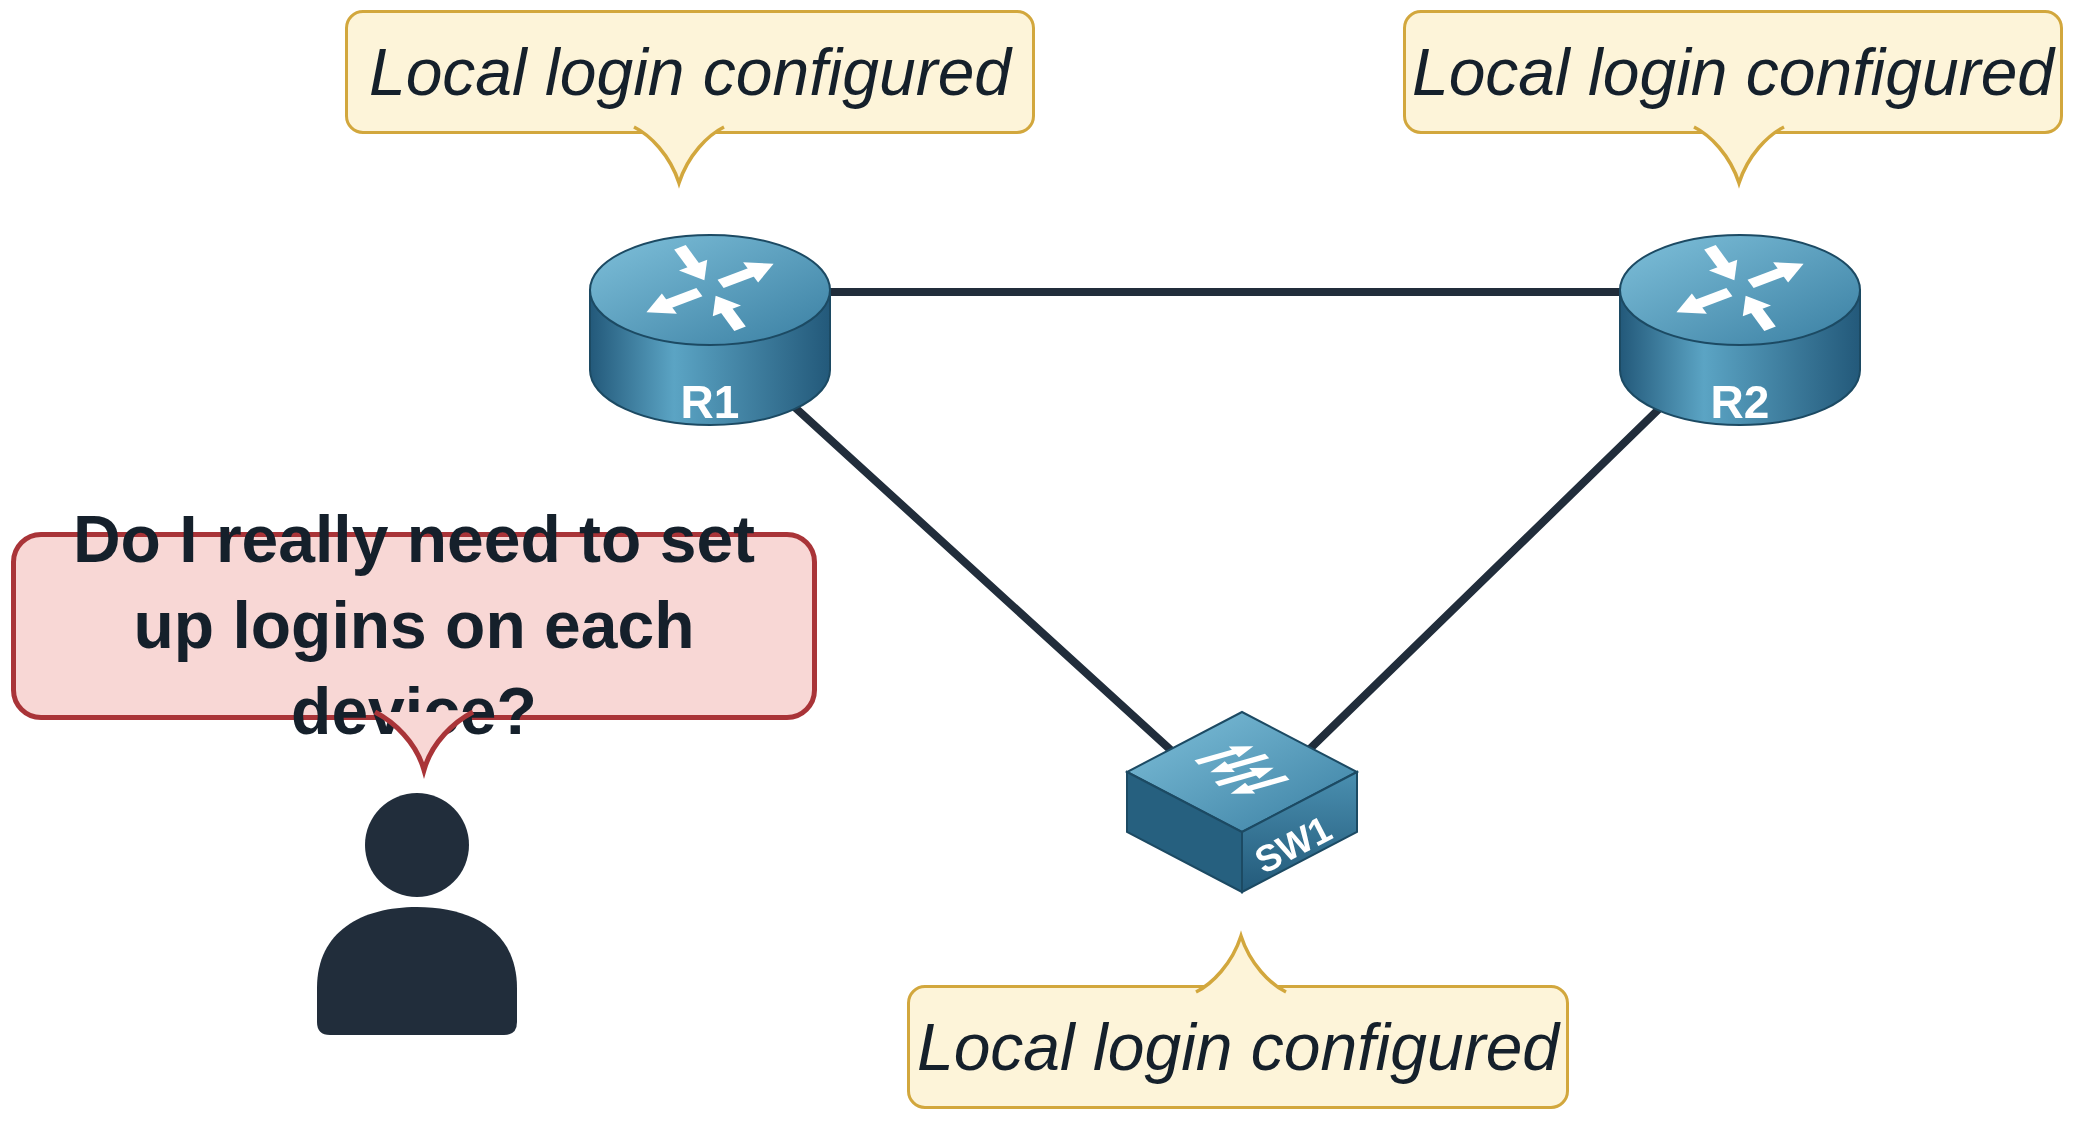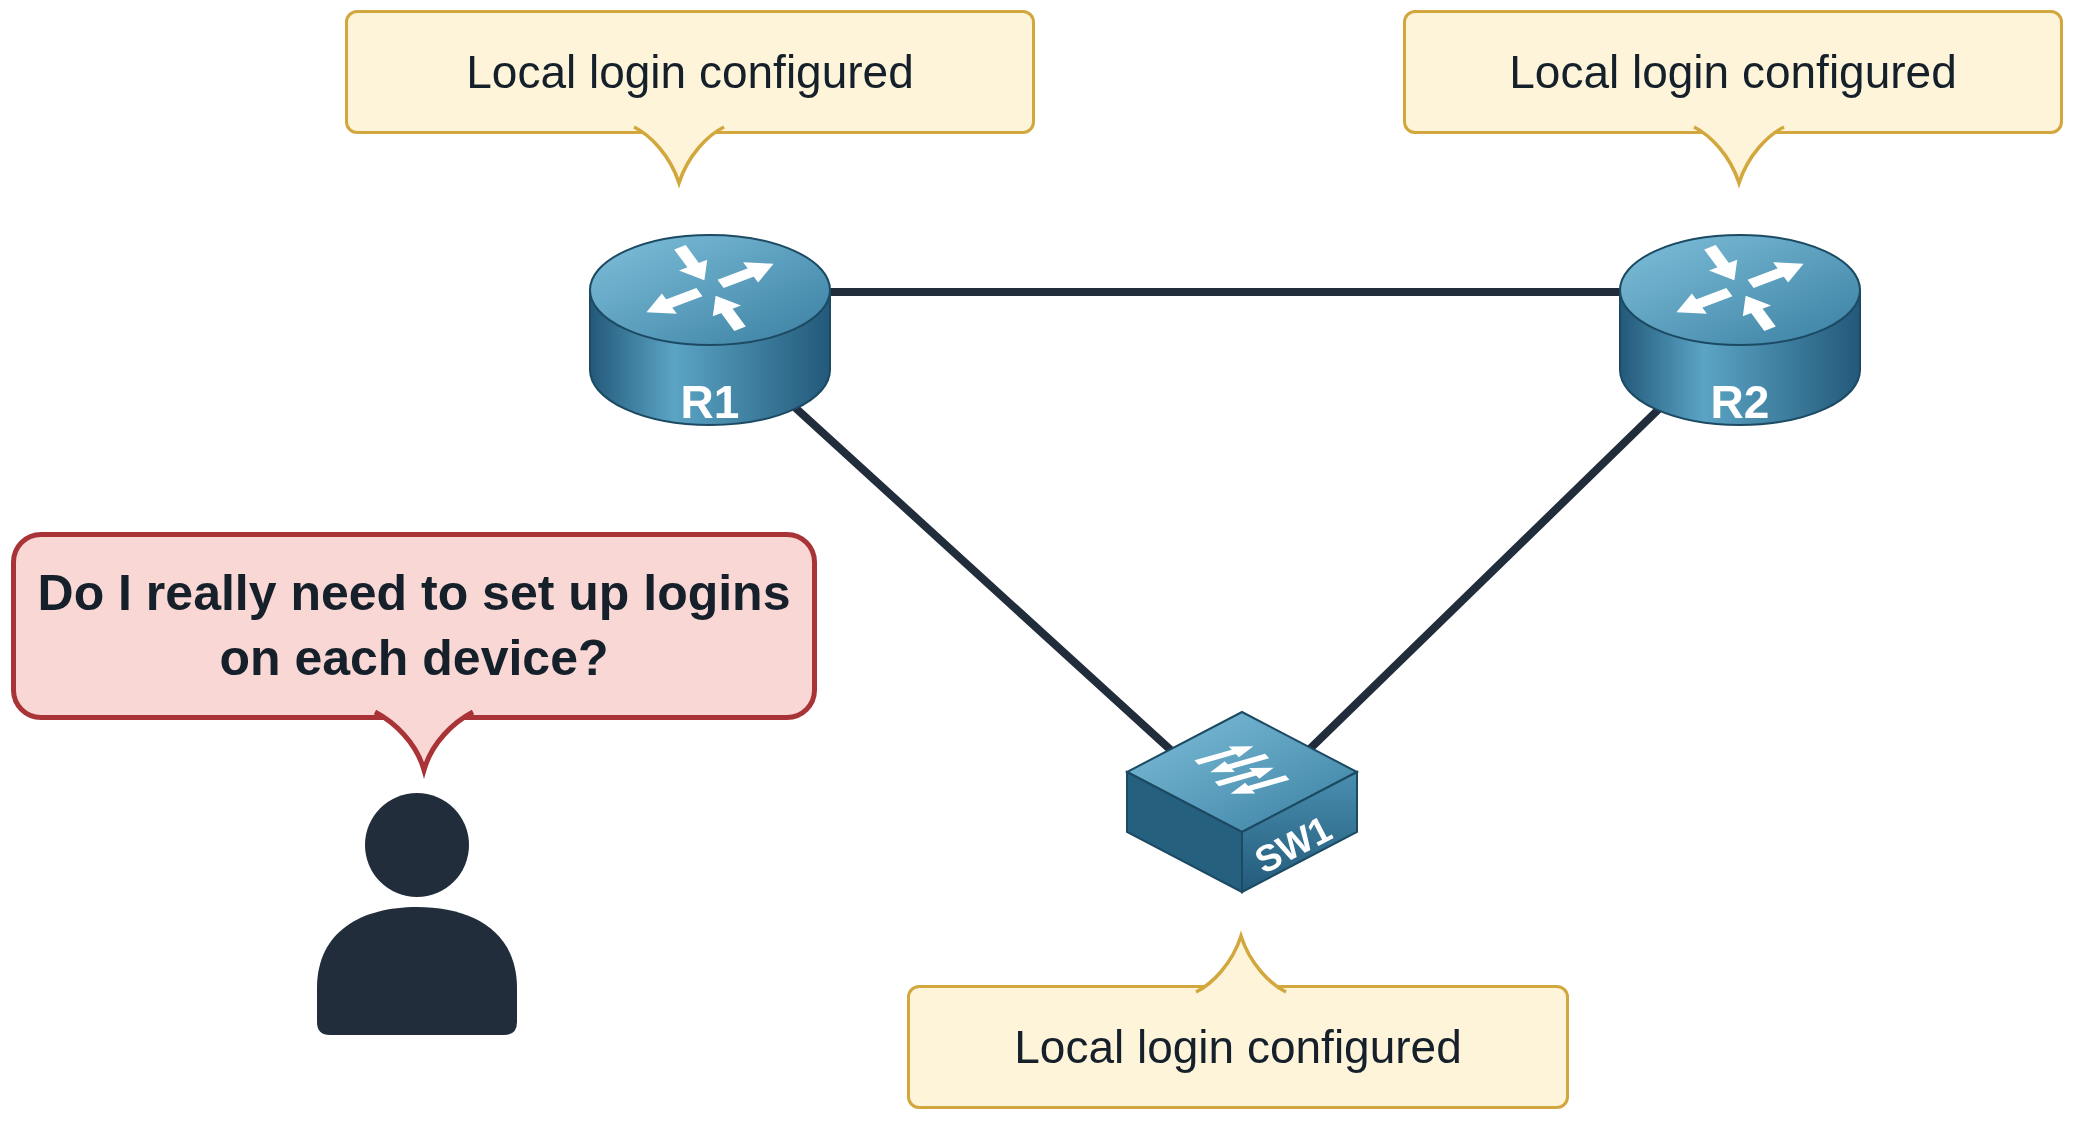--- a/index.html
+++ b/index.html
@@ -25,30 +25,31 @@
   }
 
   .callout {
     position: absolute; z-index: 3;
     display: flex; align-items: center; justify-content: center;
     text-align: center;
   }
   .note {
     background: var(--note-bg, #fdf4d9);
     border: 3.5px solid var(--note-border, #d2a73d);
-    border-radius: 12px;
+    border-radius: 18px;
     color: var(--text-dark, #15202b);
-    font-size: 46px;
+    font-size: 66px;
+    font-style: italic;
   }
   .question {
     background: var(--question-bg, #f8d7d5);
     border: 5px solid var(--question-border, #a93438);
     border-radius: 30px;
     color: var(--text-dark, #15202b);
-    font-size: 50px;
+    font-size: 66px;
     font-weight: 700;
     line-height: 1.3;
     padding: 0 20px;
   }
 
   .tail { position: absolute; overflow: visible; }
   .tail path { fill: var(--note-bg, #fdf4d9); stroke: var(--note-border, #d2a73d); stroke-width: 3.5; }
   .tail.red path { fill: var(--question-bg, #f8d7d5); stroke: var(--question-border, #a93438); stroke-width: 5; }
 
   .person { position: absolute; z-index: 2; }

